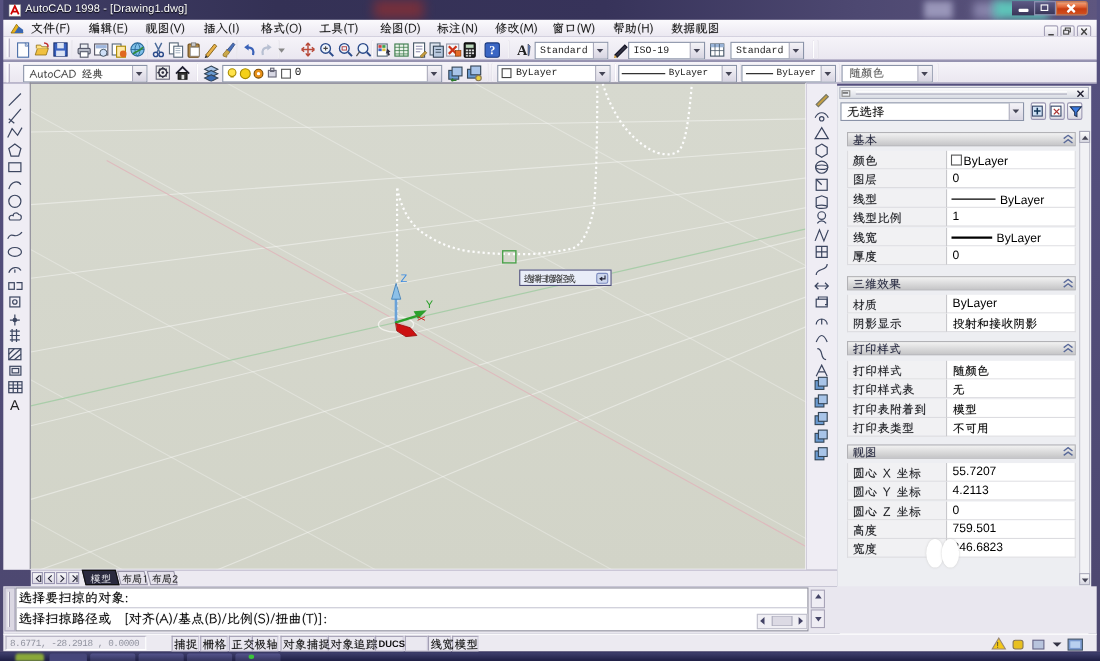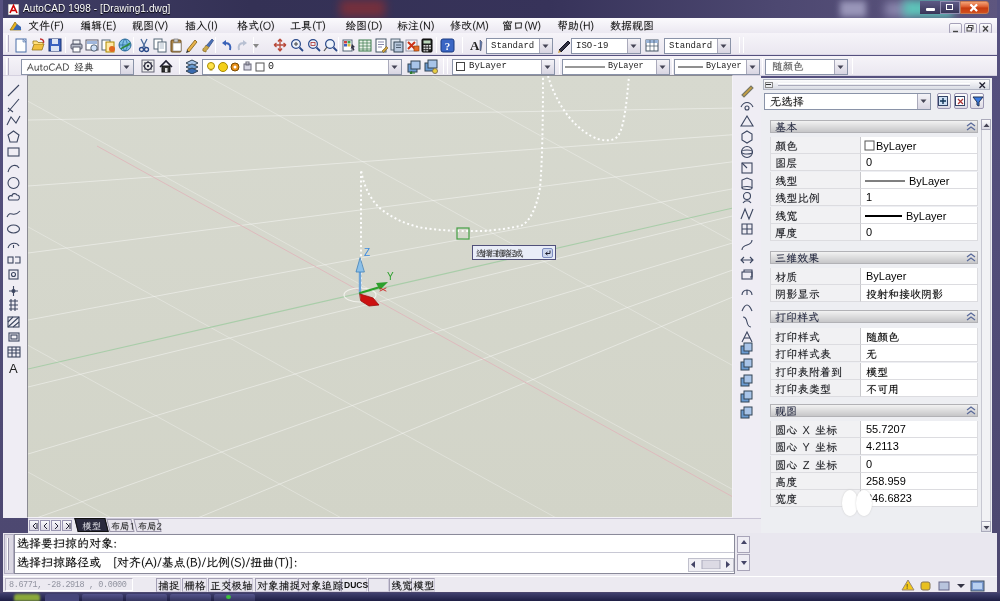--- a/index.html
+++ b/index.html
@@ -580,21 +580,21 @@
 <div style="position:absolute;left:860px;top:421px;width:118px;height:17px;background:#fff;border-bottom:1px solid #dcdce0;border-left:1px solid #c8c8cc;border-right:1px solid #dcdce0"></div>
 <div style="position:absolute;left:866px;top:421px;width:110px;height:15px;font:11px 'Liberation Sans',sans-serif;color:#000;line-height:16px">55.7207</div>
 <div style="position:absolute;left:770px;top:438px;width:90px;height:17px;background:#f1f1f3;border-bottom:1px solid #dcdce0;border-left:1px solid #dcdce0"></div>
 <div style="position:absolute;left:860px;top:438px;width:118px;height:17px;background:#fff;border-bottom:1px solid #dcdce0;border-left:1px solid #c8c8cc;border-right:1px solid #dcdce0"></div>
 <div style="position:absolute;left:866px;top:438px;width:110px;height:15px;font:11px 'Liberation Sans',sans-serif;color:#000;line-height:16px">4.2113</div>
 <div style="position:absolute;left:770px;top:456px;width:90px;height:17px;background:#f1f1f3;border-bottom:1px solid #dcdce0;border-left:1px solid #dcdce0"></div>
 <div style="position:absolute;left:860px;top:456px;width:118px;height:17px;background:#fff;border-bottom:1px solid #dcdce0;border-left:1px solid #c8c8cc;border-right:1px solid #dcdce0"></div>
 <div style="position:absolute;left:866px;top:456px;width:110px;height:15px;font:11px 'Liberation Sans',sans-serif;color:#000;line-height:16px">0</div>
 <div style="position:absolute;left:770px;top:473px;width:90px;height:17px;background:#f1f1f3;border-bottom:1px solid #dcdce0;border-left:1px solid #dcdce0"></div>
 <div style="position:absolute;left:860px;top:473px;width:118px;height:17px;background:#fff;border-bottom:1px solid #dcdce0;border-left:1px solid #c8c8cc;border-right:1px solid #dcdce0"></div>
-<div style="position:absolute;left:866px;top:473px;width:110px;height:15px;font:11px 'Liberation Sans',sans-serif;color:#000;line-height:16px">258.959</div>
+<div style="position:absolute;left:866px;top:473px;width:110px;height:15px;font:11px 'Liberation Sans',sans-serif;color:#000;line-height:16px">759.501</div>
 <div style="position:absolute;left:770px;top:490px;width:90px;height:17px;background:#f1f1f3;border-bottom:1px solid #dcdce0;border-left:1px solid #dcdce0"></div>
 <div style="position:absolute;left:860px;top:490px;width:118px;height:17px;background:#fff;border-bottom:1px solid #dcdce0;border-left:1px solid #c8c8cc;border-right:1px solid #dcdce0"></div>
 <div style="position:absolute;left:866px;top:490px;width:110px;height:15px;font:11px 'Liberation Sans',sans-serif;color:#000;line-height:16px">246.6823</div>
 <div style="position:absolute;left:842px;top:490px;width:16px;height:26px;background:#fff;border-radius:50%;box-shadow:0 0 2px #ccc"></div>
 <div style="position:absolute;left:856px;top:490px;width:16px;height:26px;background:#fff;border-radius:50%;box-shadow:0 0 2px #ccc"></div>
 <div style="position:absolute;left:28px;top:518px;width:733px;height:15px;background:#eceaf1;border-top:1px solid #c8c4d4"></div>
 <div style="position:absolute;left:29px;top:520px;width:10px;height:11px;background:linear-gradient(180deg,#f8f8fa,#dcd9e4);border:1px solid #9a96b2"></div>
 <div style="position:absolute;left:40px;top:520px;width:10px;height:11px;background:linear-gradient(180deg,#f8f8fa,#dcd9e4);border:1px solid #9a96b2"></div>
 <div style="position:absolute;left:51px;top:520px;width:10px;height:11px;background:linear-gradient(180deg,#f8f8fa,#dcd9e4);border:1px solid #9a96b2"></div>
 <div style="position:absolute;left:62px;top:520px;width:10px;height:11px;background:linear-gradient(180deg,#f8f8fa,#dcd9e4);border:1px solid #9a96b2"></div>

